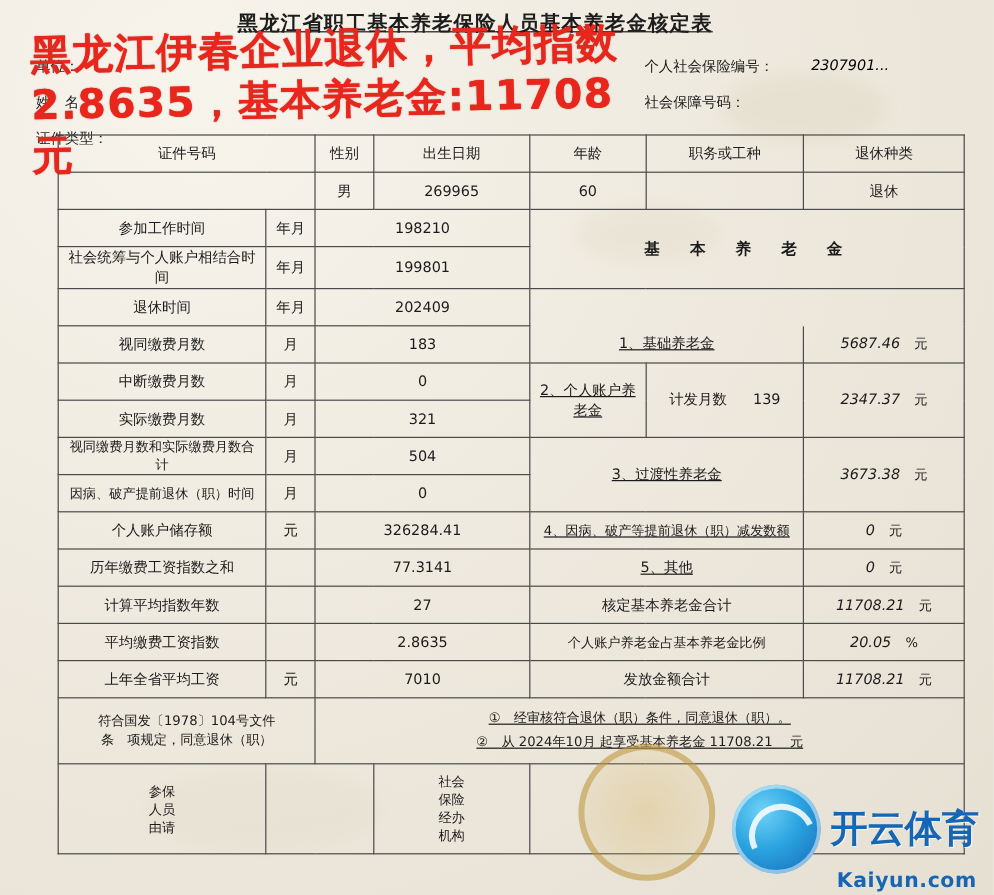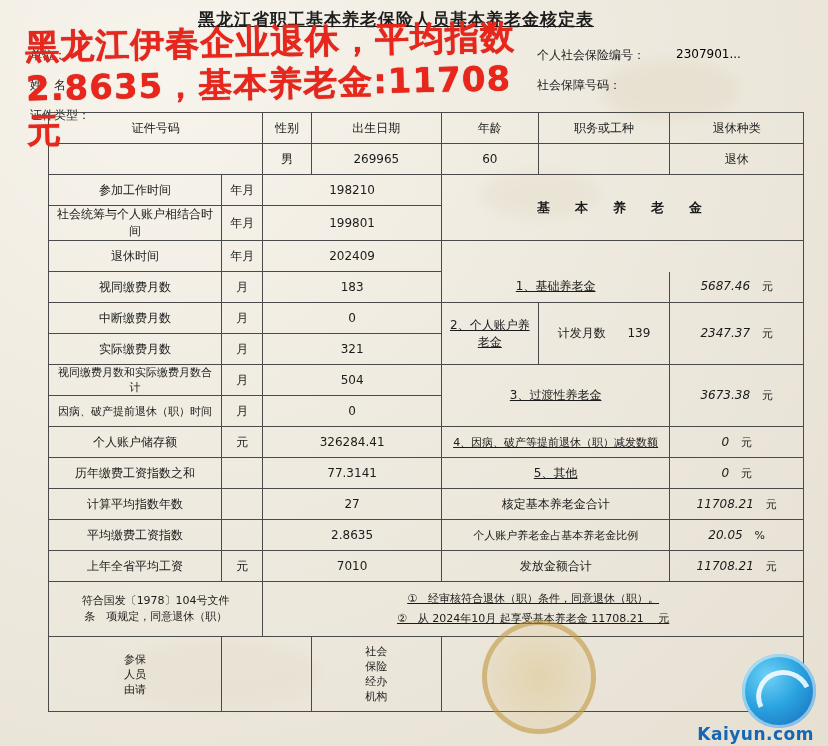--- a/index.html
+++ b/index.html
@@ -22,21 +22,21 @@
     font-size:17px;font-weight:bold;color:#1d1d1d;letter-spacing:1px;text-decoration:underline;
   }
   .hdr{
     position:absolute;font-size:12px;color:#222;
   }
   .hdr-unit{top:47px;left:30px;}
   .hdr-name{top:77px;left:30px;}
   .hdr-idtype{top:107px;left:30px;}
   .hdr-soc{top:47px;left:537px;}
   .hdr-card{top:77px;left:537px;}
-  .hdr-socnum{position:absolute;top:47px;left:676px;font-size:12px;}
+  .hdr-socnum{position:absolute;top:47px;left:676px;font-size:12px;font-style:italic;}
 
   
   table.grid{
     position:absolute;
     left:48px;top:112px;
     width:756px;
     border-collapse:collapse;
     font-size:12px;color:#1b1b1b;
   }
   table.grid td{
@@ -294,16 +294,17 @@
     </tr>
   </tbody>
     </table>
 
   <div class="red-note">黑龙江伊春企业退休，平均指数2.8635，基本养老金:11708元</div>
 
   <div class="stamp"></div>
 
   <div class="logo">
     <div class="logo-ball"></div>
+    <div class="logo-cn">开云体育</div>
   </div>
   <div class="logo-en">Kaiyun.com</div>
 
 </div>
 
 </body></html>

